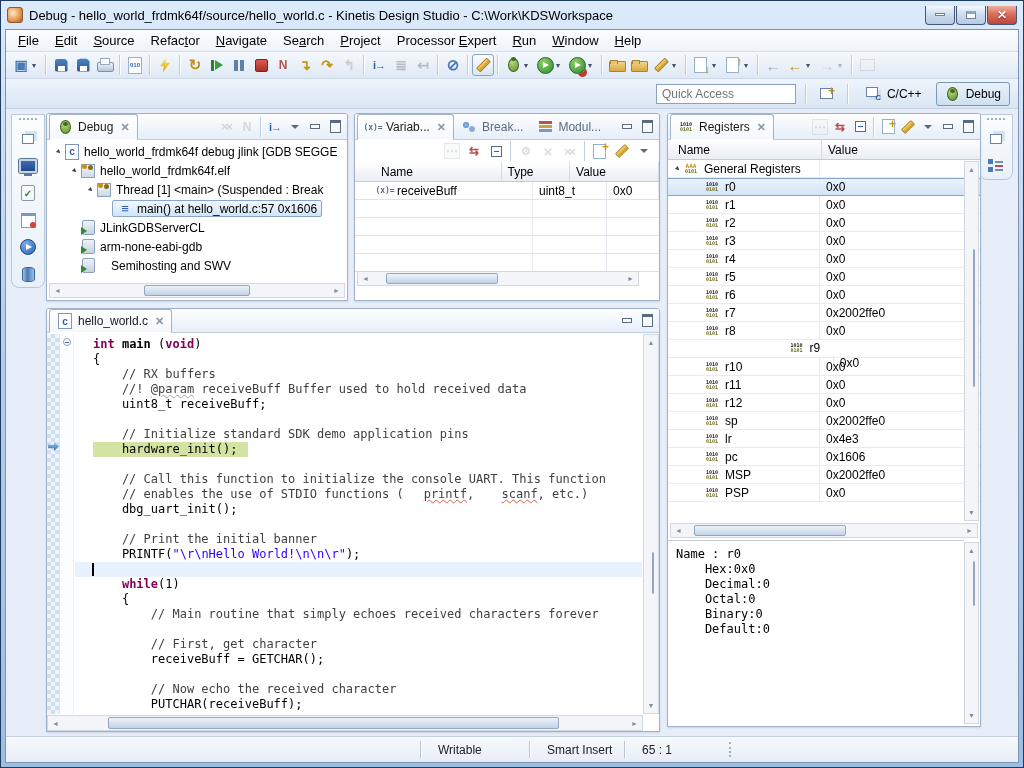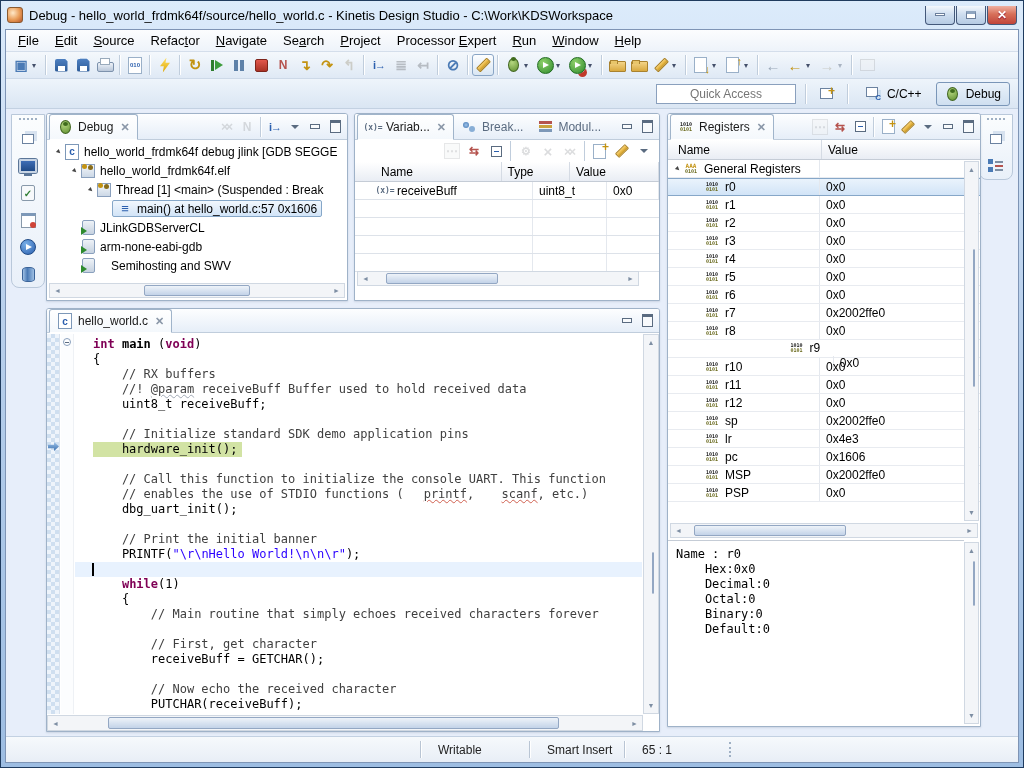--- a/index.html
+++ b/index.html
@@ -77,21 +77,21 @@
   .ti-cast-to-type::after{content:"⚙";color:#9aa7b8;font-size:11px;}
   .ti-delete::after{content:"×";color:#9aa7b8;font-size:15px;}
   .ti-remove-all::after{content:"××";color:#9aa7b8;font-size:13px;letter-spacing:-3px;padding-right:3px;}
   .ti-new-expression::before,.ti-new-register-group::before{content:"";position:absolute;left:4px;width:11px;height:13px;background:#fff;border:1px solid #9ab0c8;}
   .ti-new-expression::after,.ti-new-register-group::after{content:"+";color:#c39312;font-size:12px;position:absolute;right:2px;top:0;}
   .ti-edit-expression::before,.ti-edit-register-group::before{content:"";width:12px;height:4px;background:linear-gradient(#ffd36b,#c9971f);transform:rotate(-45deg);border:1px solid #a97e1c;border-radius:1px;}
   .ti-menu-chevron::after{content:"";width:0;height:0;border-top:4px solid #5a6b80;border-left:4px solid transparent;border-right:4px solid transparent;}
   .ti-minimize::after{content:"";width:8px;height:3px;border:1px solid #5a6b80;background:#f8fafc;}
   .ti-maximize::after{content:"";width:9px;height:9px;border:1px solid #5a6b80;border-top:3px solid #5a6b80;background:#f8fafc;}
   
-  .qa-input{width:140px;height:20px;border:1px solid #8aa0bd;font-size:12px;padding:0 5px;color:#777;font-family:"Liberation Sans",sans-serif;text-align:center;}
+  .qa-input{width:140px;height:20px;border:1px solid #8aa0bd;font-size:12px;padding:0 5px;color:#777;font-family:"Liberation Sans",sans-serif;}
   .persp-btn{display:flex;align-items:center;gap:5px;padding:3px 8px;border-radius:3px;font-size:12px;}
   .persp-btn.sel{border:1px solid #7a96b8;background:linear-gradient(#eaf2fa,#cfdff0);}
   .pic{width:16px;height:16px;position:relative;display:inline-flex;align-items:center;justify-content:center;flex:0 0 auto;}
   .pic-openpersp::before{content:"";width:11px;height:9px;background:#fff;border:1px solid #6b82a0;}
   .pic-openpersp::after{content:"+";color:#c39312;font-weight:bold;position:absolute;right:0;top:-2px;}
   .pic-cpp::before{content:"";width:10px;height:8px;background:#fff;border:1px solid #6b82a0;box-shadow:3px 3px 0 #cfe0f0;margin:0 3px 3px 0;}
   .pic-cpp::after{content:"C";font-size:8px;font-weight:bold;color:#2b5fae;position:absolute;bottom:0;right:1px;}
   
   .rail{position:absolute;width:34px;background:linear-gradient(#fbfdfe,#e9f0f9);border:1px solid #b9c8da;border-radius:0 0 8px 8px;display:flex;flex-direction:column;align-items:center;padding:3px 0;gap:7px;}
   .rail .grip{width:18px;border-top:2px dotted #9fb0c4;margin-bottom:2px;}
@@ -160,21 +160,21 @@
   .etabstrip{height:24px;background:linear-gradient(#fdfeff,#e6eef8);border-bottom:1px solid #c0cddc;display:flex;align-items:stretch;padding:0 2px;}
   .editor-body{position:absolute;top:25px;left:0;right:0;bottom:0;background:#fff;}
   .ruler{position:absolute;left:0;top:0;bottom:17px;width:13px;background-color:#eef4fb;background-image:linear-gradient(45deg,#cfdff0 25%,transparent 25%,transparent 75%,#cfdff0 75%),linear-gradient(45deg,#cfdff0 25%,transparent 25%,transparent 75%,#cfdff0 75%);background-size:8px 8px;background-position:0 0,4px 4px;border-right:1px solid #d8e2ee;}
   .foldbar{position:absolute;left:14px;top:0;bottom:17px;width:13px;background:#fcfdfe;border-right:1px solid #eef1f5;}
   .foldminus{position:absolute;left:2px;top:4px;width:8px;height:8px;border:1px solid #8aa0bd;border-radius:50%;background:#fff;}
   .foldminus::after{content:"";position:absolute;left:1px;right:1px;top:3px;height:1px;background:#5a6b80;}
   .ipmark{position:absolute;left:1px;width:11px;height:9px;background:linear-gradient(#9fc4ea,#3a6fae);clip-path:polygon(0 30%,55% 30%,55% 0,100% 50%,55% 100%,55% 70%,0 70%);}
   .ipmark::after{content:"";position:absolute;right:-1px;top:-3px;width:5px;height:4px;background:#3c9b3c;}
   .codelines{position:absolute;left:28px;top:3px;right:17px;bottom:17px;overflow:hidden;font-family:"DejaVu Sans Mono",monospace;font-size:12px;}
   .cl{height:15px;line-height:15px;white-space:pre;padding-left:18px;position:relative;}
-  .cl .execline{background:#d2e3a4;display:inline-block;padding-right:4px;}
+  .cl .execline{background:#d2e3a4;display:inline-block;padding-right:10px;}
   .cl.curline{background:#e8f2fe;}
   .caret{position:absolute;left:17px;top:1px;width:2px;height:13px;background:#000;}
   .kw{color:#7f0055;font-weight:bold;}
   .pln{color:#000;}
   .plnb{color:#000;font-weight:bold;}
   .cmt{color:#404040;}
   .str{color:#2a00ff;}
   .spred{text-decoration:underline;text-decoration-style:wavy;text-decoration-color:#d06050;text-decoration-thickness:1px;margin-left:20px;}
   .spgray{text-decoration:underline;text-decoration-style:wavy;text-decoration-color:#a0a8b4;text-decoration-thickness:1px;}
   

